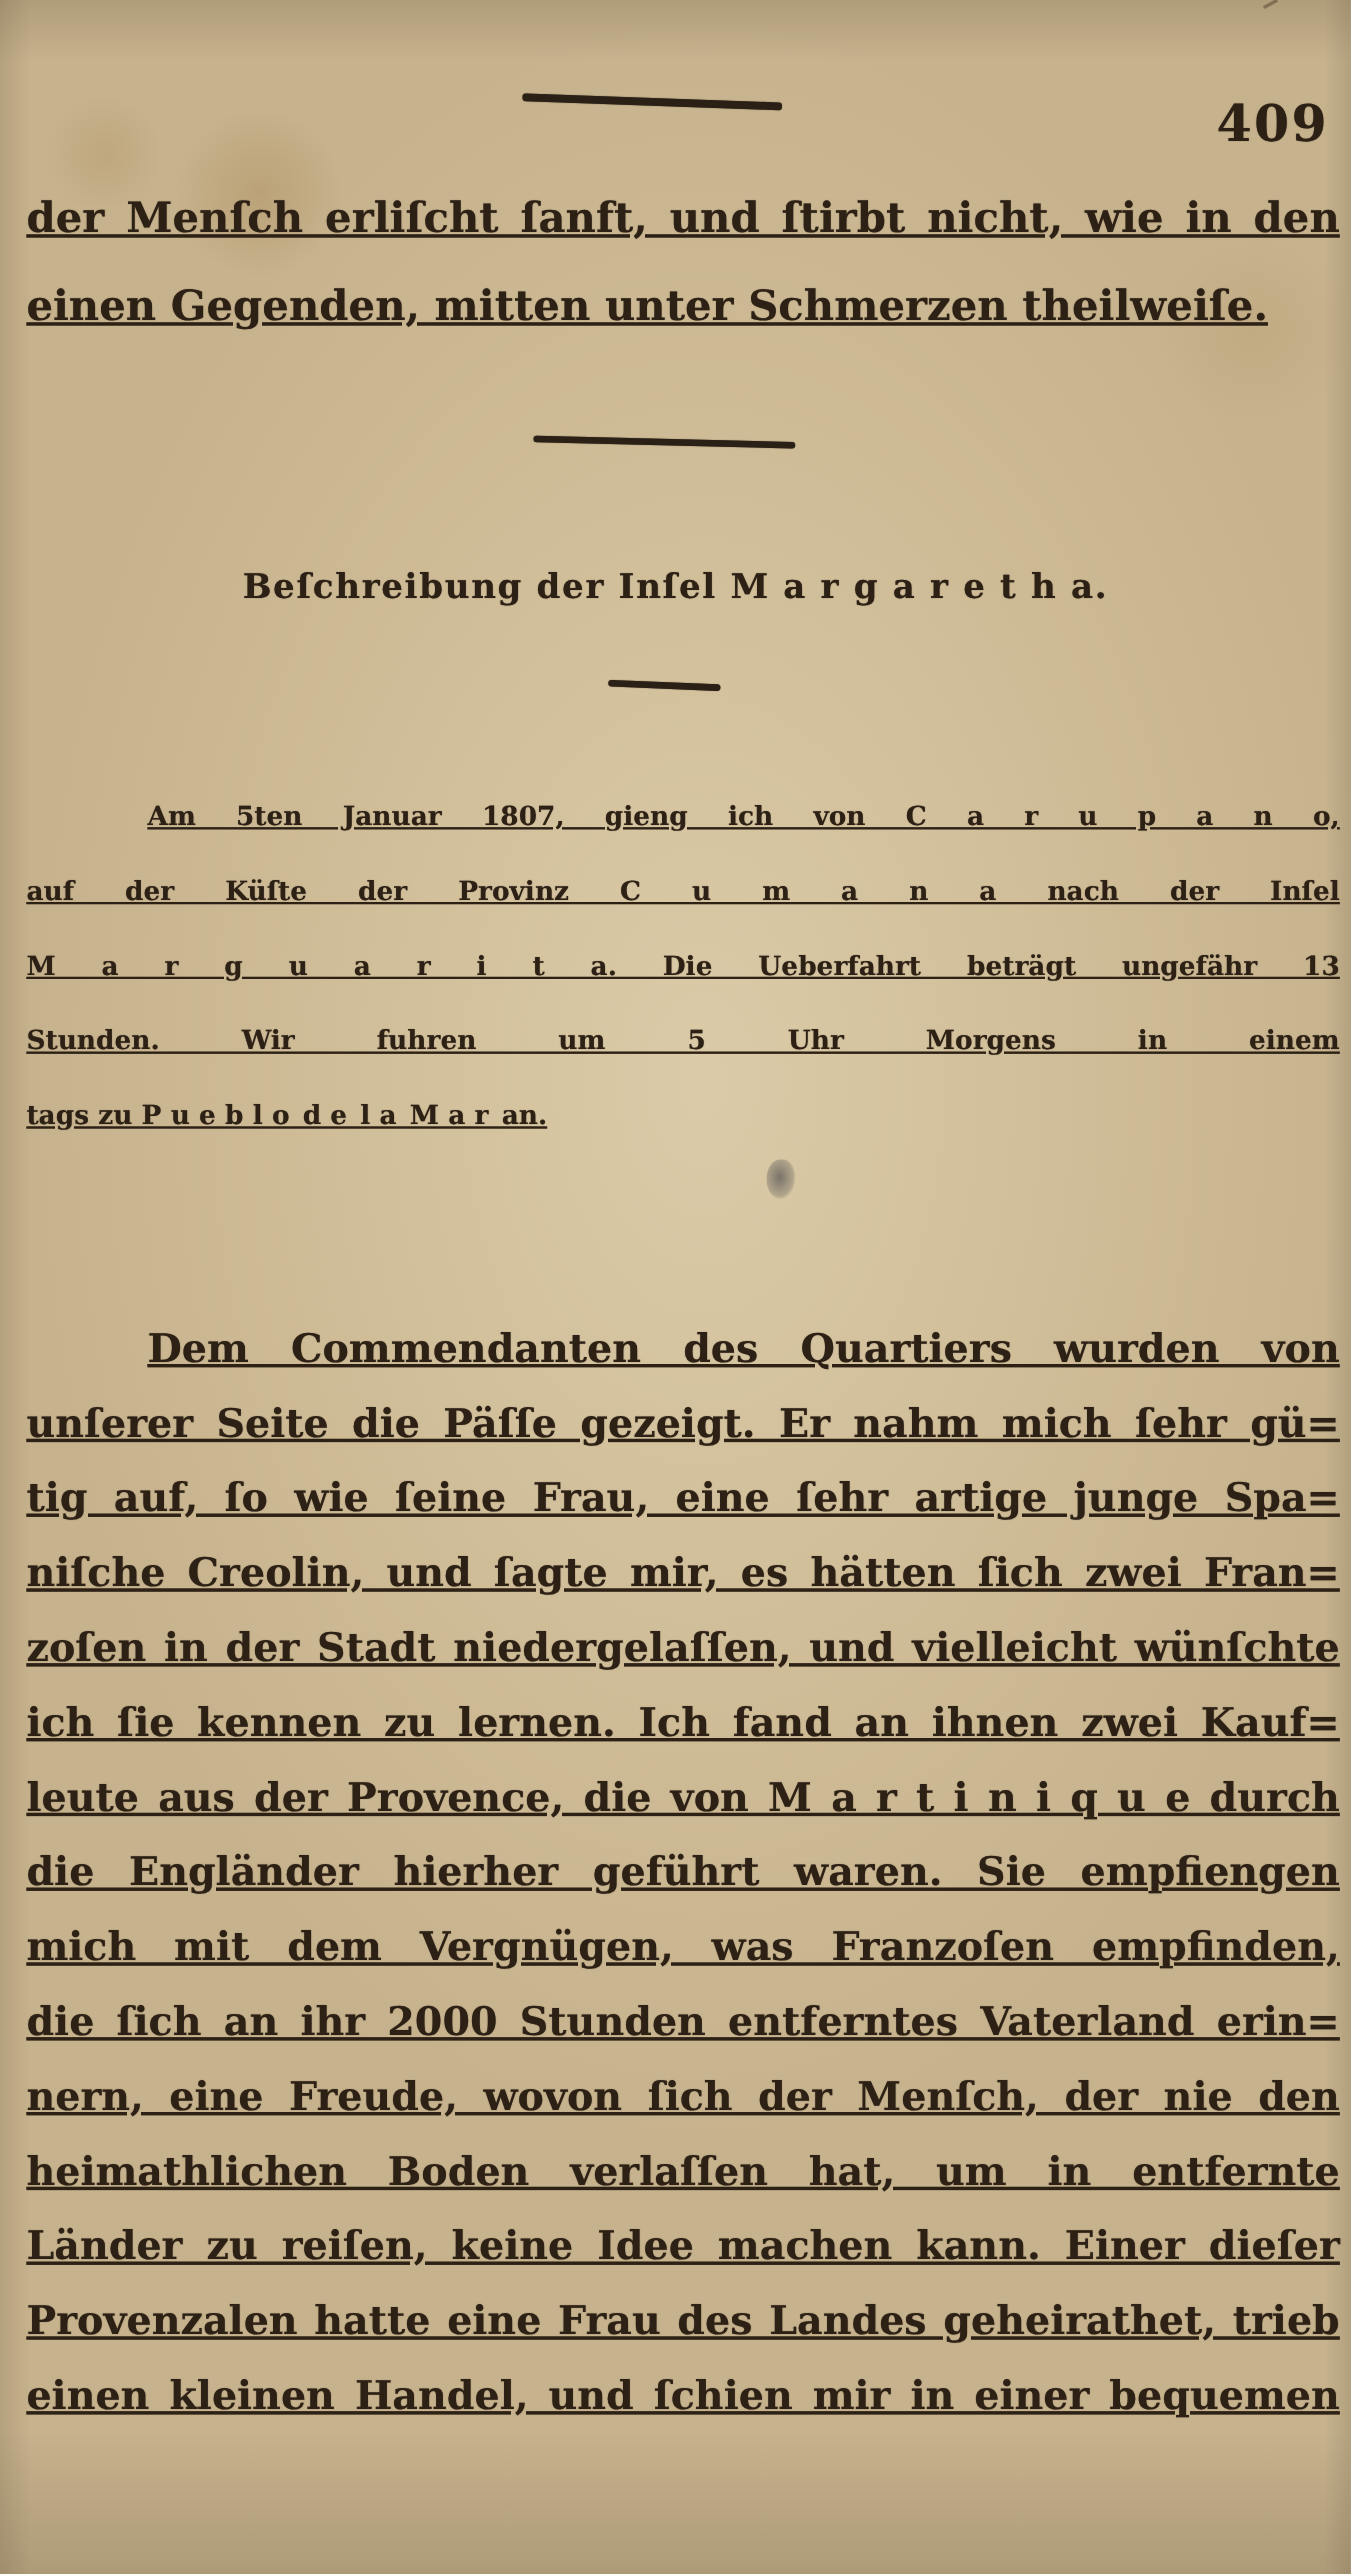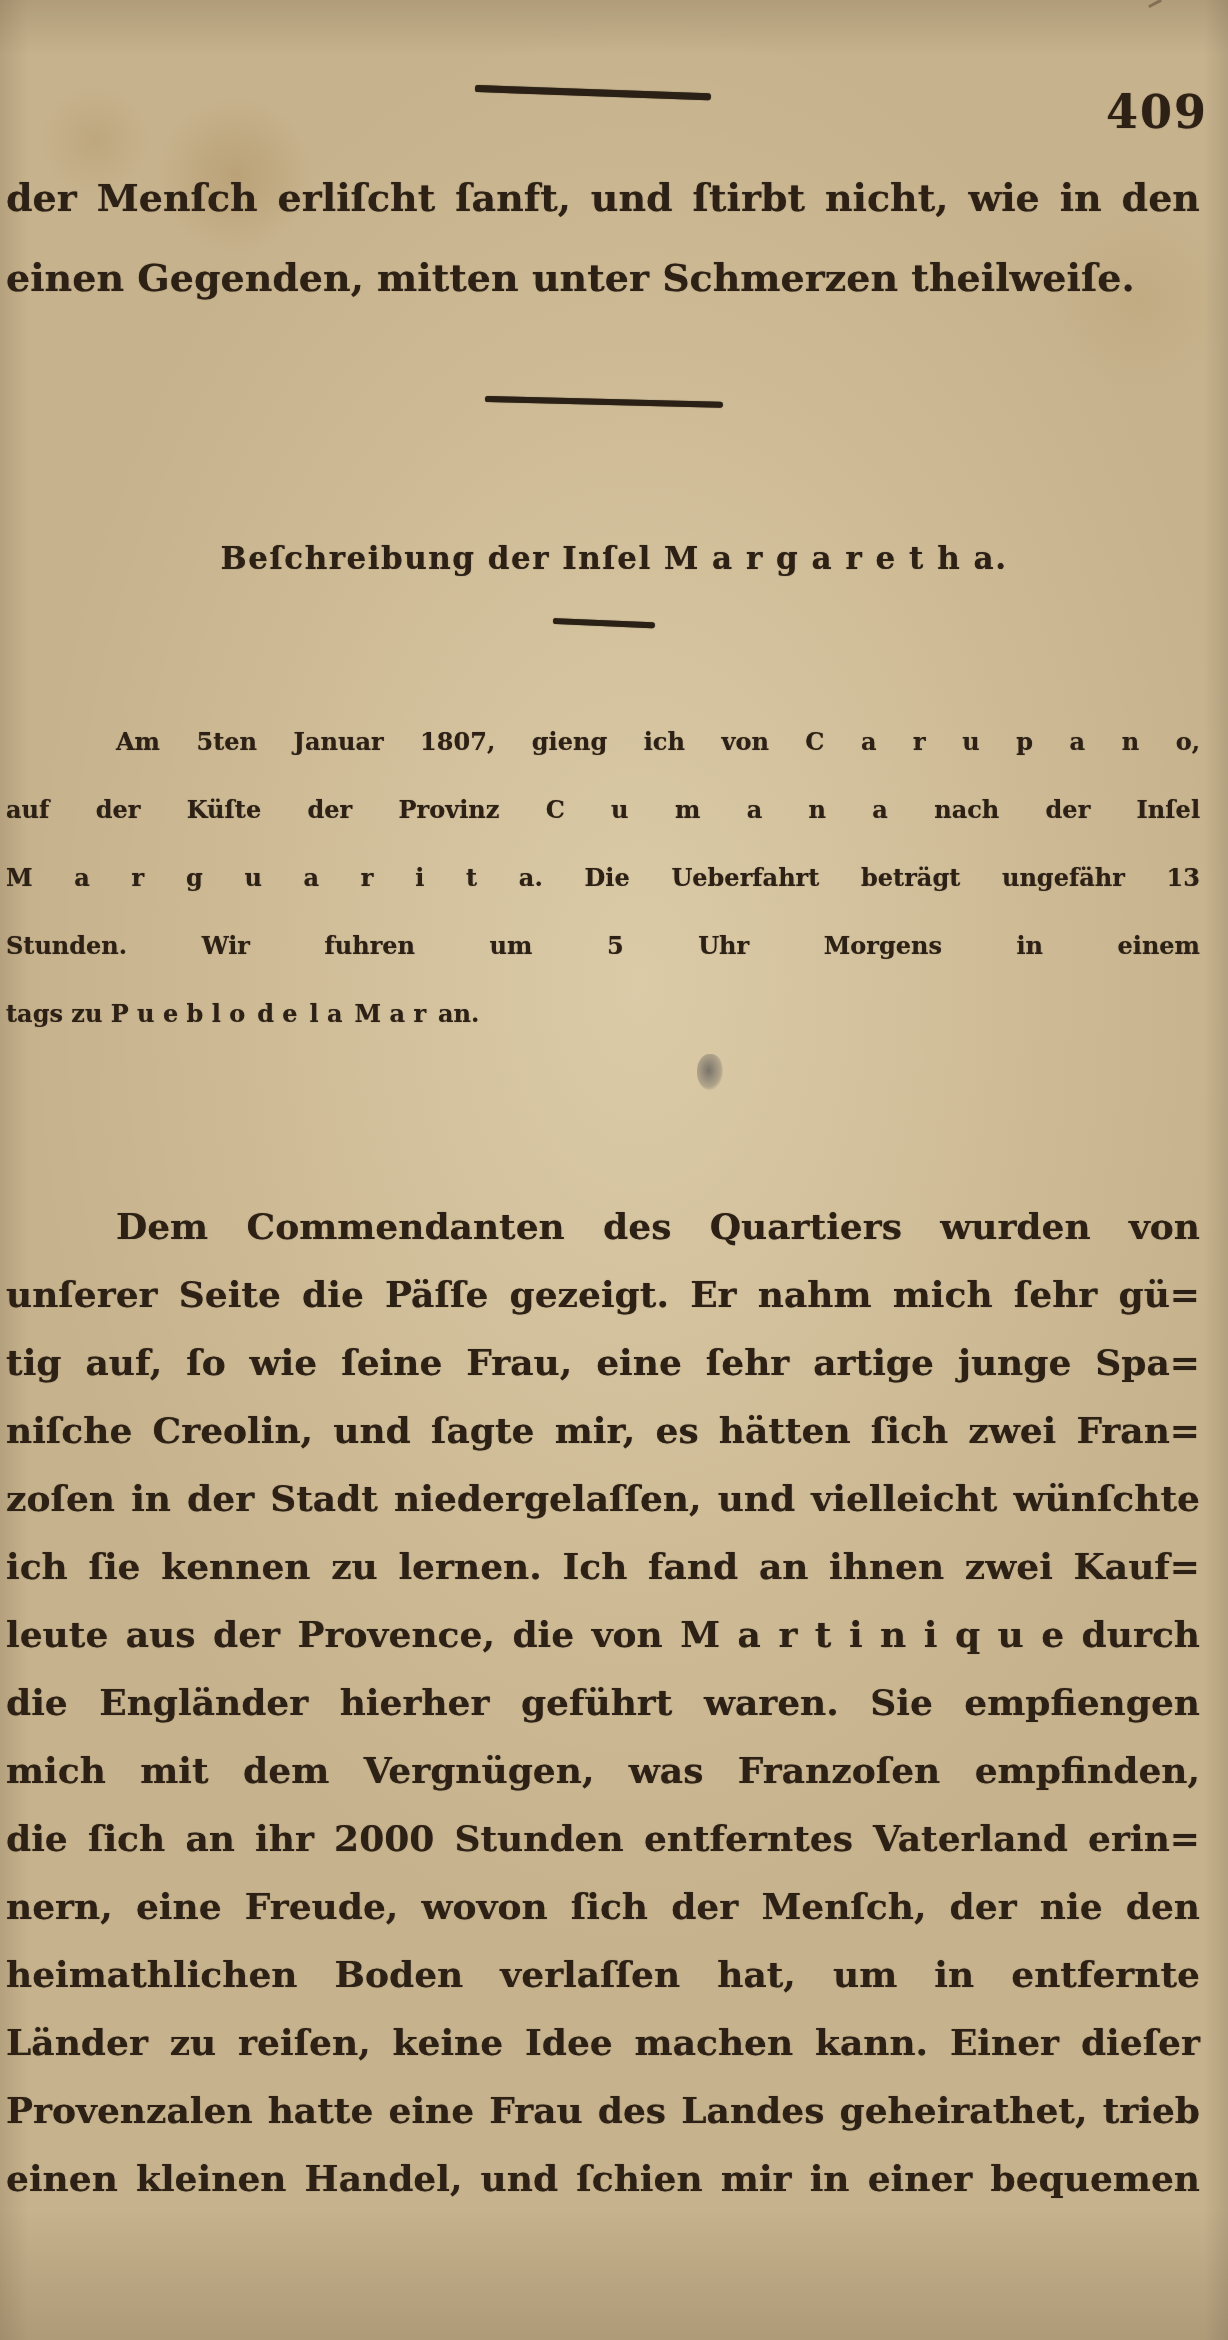--- a/index.html
+++ b/index.html
@@ -42,35 +42,36 @@
     font-size: 46px;
     line-height: 52px;
     font-weight: bold;
     letter-spacing: 2px;
     text-shadow: 0 0 1px rgba(45,33,22,0.6);
     text-align: center;
   }
   .heading {
     position: absolute;
     left: 0;
-    top: 528px;
+    top: 504px;
     width: 100%;
     text-align: center;
     font-size: 31px;
     line-height: 60px;
     font-weight: bold;
     letter-spacing: 1.5px;
     text-shadow: 0 0 1px rgba(45,33,22,0.7);
   }
   .para {
     position: absolute;
-    left: 6px;
+    left: 24px;
     width: 1194px;
     font-weight: bold;
     text-shadow: 0 0 1px rgba(45,33,22,0.55);
+    text-decoration: underline;
   }
   .p1 { top: 158px;  font-size: 38px; line-height: 80px; }
   .p2 { top: 708px;  font-size: 24px; line-height: 68px; }
   .p3 { top: 1192px; font-size: 36px; line-height: 68px; }
   .line {
     text-align: justify;
     text-align-last: justify;
   }
   .line.indent { padding-left: 110px; }
   .line.last   { text-align-last: left; }

